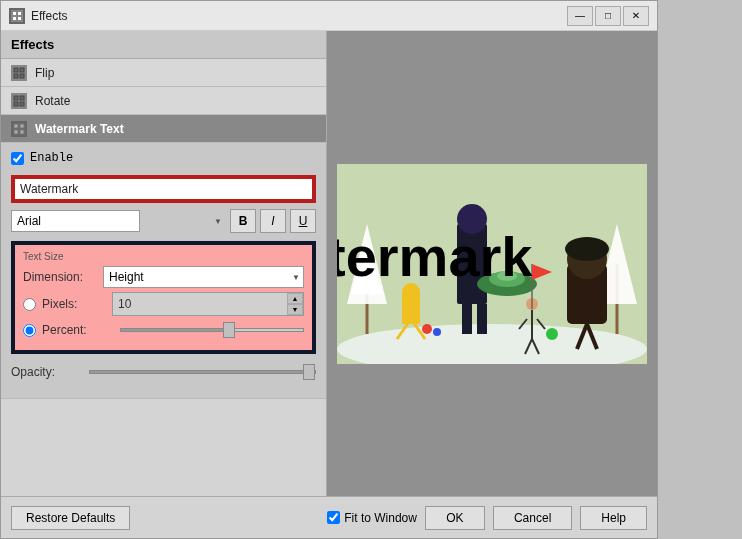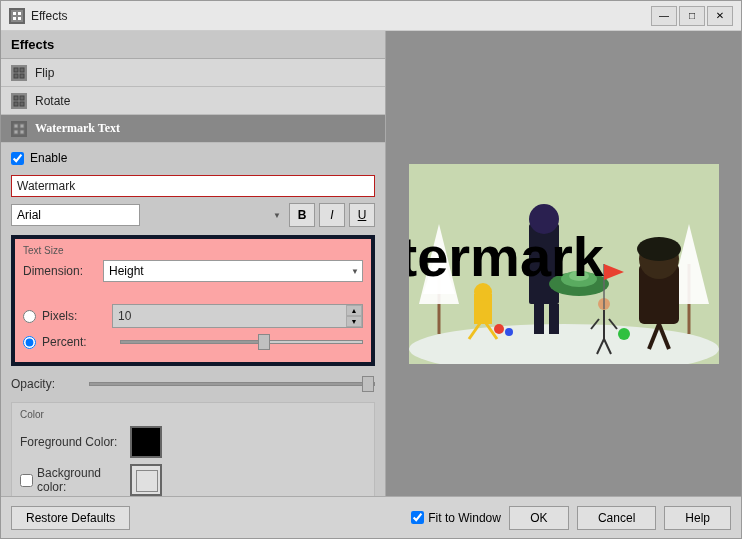--- a/index.html
+++ b/index.html
@@ -6,21 +6,21 @@
     body {
       font-family: 'Segoe UI', Tahoma, sans-serif;
       font-size: 12px;
       background: #c0c0c0;
       width: 742px;
       height: 539px;
       overflow: hidden;
     }
 
     .window {
-      width: 742px;
+      width: 658px;
       height: 539px;
       background: #f0f0f0;
       border: 1px solid #999;
       display: flex;
       flex-direction: column;
     }
 
     .title-bar {
       background: #e8e8e8;
       height: 30px;
@@ -124,21 +124,20 @@
     }
 
     .section-label {
       font-size: 12px;
       color: #222;
     }
 
     .section-watermark {
       background: #888;
       color: white;
-      font-family: Liberation Serif, serif;
     }
 
     .section-watermark .section-icon {
       background: #666;
     }
 
     .section-watermark .section-label {
       color: white;
       font-weight: bold;
     }
@@ -157,21 +156,21 @@
     }
 
     .enable-row input[type=checkbox] {
       margin-right: 6px;
     }
 
     .text-input {
       width: 100%;
       padding: 3px 5px;
       background: white;
-      border: 1px solid #b91c1c;
+      border: 4px solid #b91c1c;
       font-size: 12px;
       margin-bottom: 6px;
       color: #222;
     }
 
     .font-row {
       display: flex;
       align-items: center;
       gap: 4px;
       margin-bottom: 8px;
@@ -230,21 +229,21 @@
 
     .text-size-label {
       font-size: 10px;
       color: #555;
       margin-bottom: 4px;
     }
 
     .dimension-row {
       display: flex;
       align-items: center;
-      margin-bottom: 22px;
+      margin-bottom: 4px;
     }
 
     .dimension-label {
       font-size: 12px;
       color: #333;
       width: 80px;
     }
 
     .dimension-select-wrap {
       flex: 1;
@@ -577,21 +576,21 @@
               <rect x="7" y="7" width="4" height="4" fill="#aaa" stroke="#777" stroke-width="1"></rect>
             </svg>
           </div>
           <span class="section-label">Watermark Text</span>
         </div>
 
         <div class="watermark-settings">
           
           <div class="enable-row">
             <input type="checkbox" id="enable-cb" checked="" style="">
-            <label for="enable-cb" style="font-size:12px; cursor:pointer;">Enable</label>
+            <label for="enable-cb" style="font-size:12px; cursor:pointer;font-family:Liberation Mono, monospace;">Enable</label>
           </div>
 
           
           <input type="text" class="text-input" value="Watermark" style="">
 
           
           <div class="font-row">
             <div class="font-select-wrap">
               <select class="font-select">
                 <option>Arial</option>
@@ -642,37 +641,20 @@
 
           
           <div class="opacity-row">
             <span class="opacity-label">Opacity:</span>
             <div class="slider-wrap">
               <input type="range" class="slider" min="0" max="100" value="100" style="background: linear-gradient(to right, rgb(153, 153, 153) 100%, rgb(204, 204, 204) 100%);">
             </div>
           </div>
 
           
-          <div class="color-group">
-            <div class="color-group-label">Color</div>
-
-            <div class="color-row">
-              <span class="color-label">Foreground Color:</span>
-              <div class="color-swatch" style="background: black; width: 32px; height: 32px; border: 2px solid #666;">
-              </div>
-            </div>
-
-            <div class="color-row">
-              <div style="display:flex; align-items:center; width: 110px;">
-                <input type="checkbox" id="bg-color-cb" style="margin-right: 4px;">
-                <label for="bg-color-cb" style="font-size:12px; cursor:pointer; color:#333;">Background color:</label>
-              </div>
-              <div class="color-swatch-inner"></div>
-            </div>
-          </div>
         </div>
       </div>
     </div>
 
     <div class="right-panel">
       <div class="preview-area">
         <div class="preview-image-container">
           <div class="scene">
             
             <svg width="310" height="200" viewBox="0 0 310 200" xmlns="http://www.w3.org/2000/svg">

